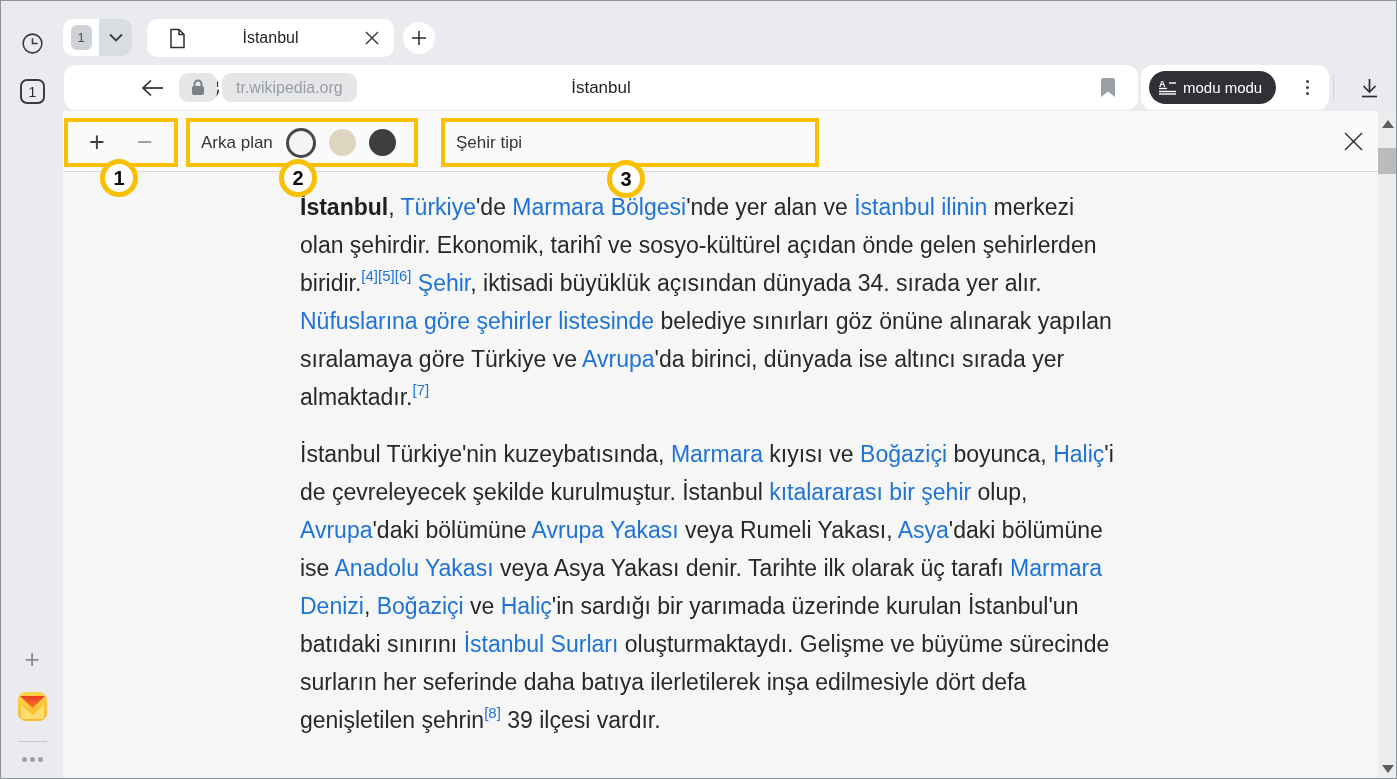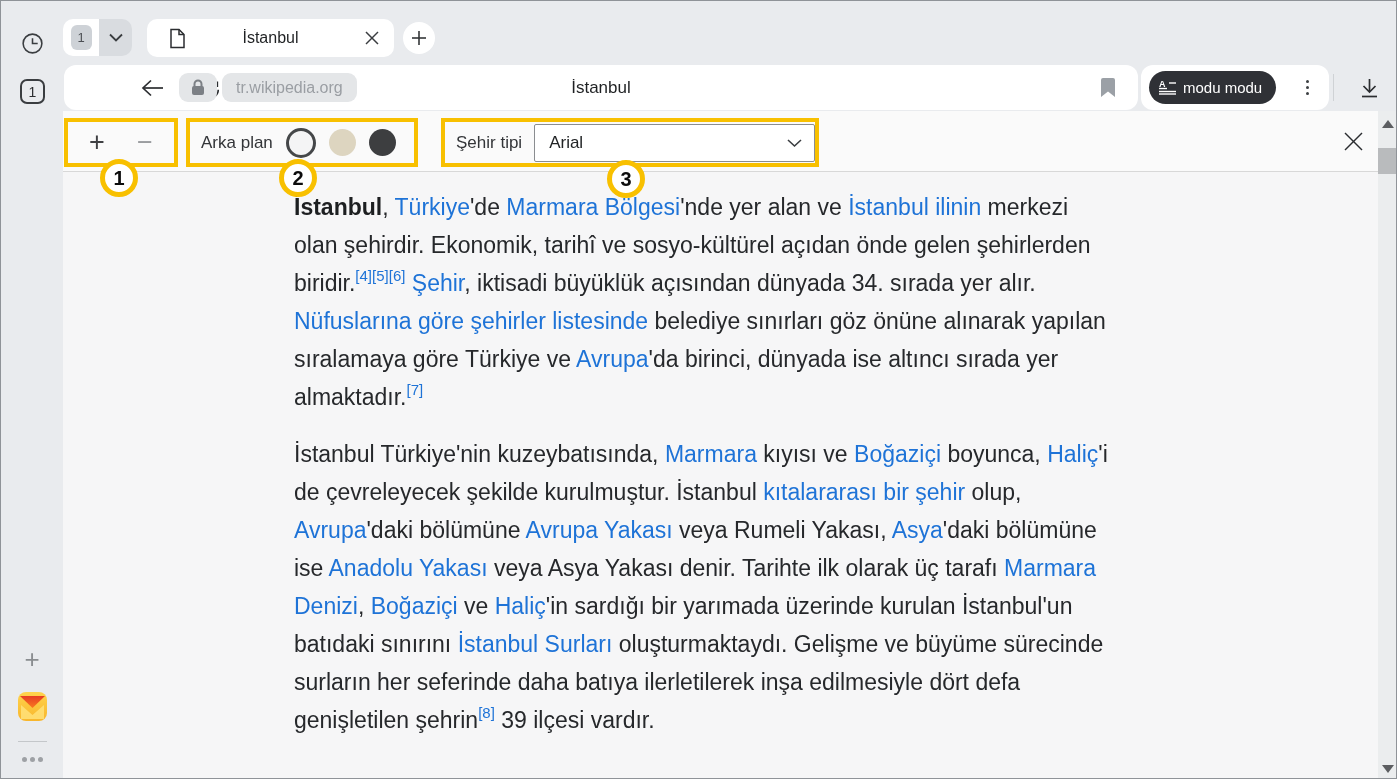--- a/index.html
+++ b/index.html
@@ -82,21 +82,21 @@
   .fontselect .val { font-size:17px; color:#222426; margin-left:14px; }
   .fontselect svg { position:absolute; right:12px; top:13px; }
   .rt-close { position:absolute; left:1268px; top:8px; width:44px; height:44px; display:flex; align-items:center; justify-content:center; }
 
   .anno { position:absolute; width:38px; height:38px; border-radius:50%; background:#fff; border:5px solid var(--accent);
           display:flex; align-items:center; justify-content:center; font-size:20px; font-weight:700; color:#0c0c0c; z-index:6; }
   .anno1 { left:99px; top:158px; } .anno2 { left:278px; top:158px; } .anno3 { left:606px; top:159px; }
 
   
   .content { position:absolute; left:62px; top:171px; width:1335px; height:608px; background:#f6f6f7; z-index:1; overflow:hidden; }
-  .article { position:absolute; left:231px; top:16px; width:820px; font-size:23px; line-height:38px; color:#26282b; }
+  .article { position:absolute; left:237px; top:16px; width:820px; font-size:23px; line-height:38px; color:#26282b; }
   .article p + p { margin-top:19px; }
   .article strong { font-weight:700; color:#1d1f21; }
   .article .lnk { color:var(--link); }
   .article sup.lnk { font-size:15px; line-height:0; position:relative; top:-1px; }
 
   
   .scrollbar { position:absolute; left:1377px; top:110px; width:20px; height:669px; background:#ebedee; z-index:7; }
   .sb-up { position:absolute; left:4px; top:9px; width:0; height:0;
            border-left:6px solid transparent; border-right:6px solid transparent; border-bottom:8px solid #5c5e61; }
   .sb-down { position:absolute; left:4px; bottom:7px; width:0; height:0;
@@ -248,26 +248,20 @@
     <div class="ybox ybox2">
       <span class="rt-label">Arka plan</span>
       <div class="bgcircles">
         <div class="bgc bgc-light"></div>
         <div class="bgc bgc-sepia"></div>
         <div class="bgc bgc-dark"></div>
       </div>
     </div>
     <div class="ybox ybox3">
       <span class="rt-label">Şehir tipi</span>
-      <div class="fontselect">
-        <span class="val">Arial</span>
-        <svg width="15" height="10" viewBox="0 0 15 10" fill="none" stroke="#3a3d40" stroke-width="1.6">
-          <polyline points="1,2 7.5,8 14,2"></polyline>
-        </svg>
-      </div>
     </div>
     <div class="rt-close">
       <svg width="19" height="19" viewBox="0 0 19 19" stroke="#2b2d30" stroke-width="1.4">
         <line x1="1" y1="1" x2="18" y2="18"></line>
           <line x1="18" y1="1" x2="1" y2="18"></line>
       </svg>
     </div>
   </div>
 
   <div class="anno anno1">1</div>

